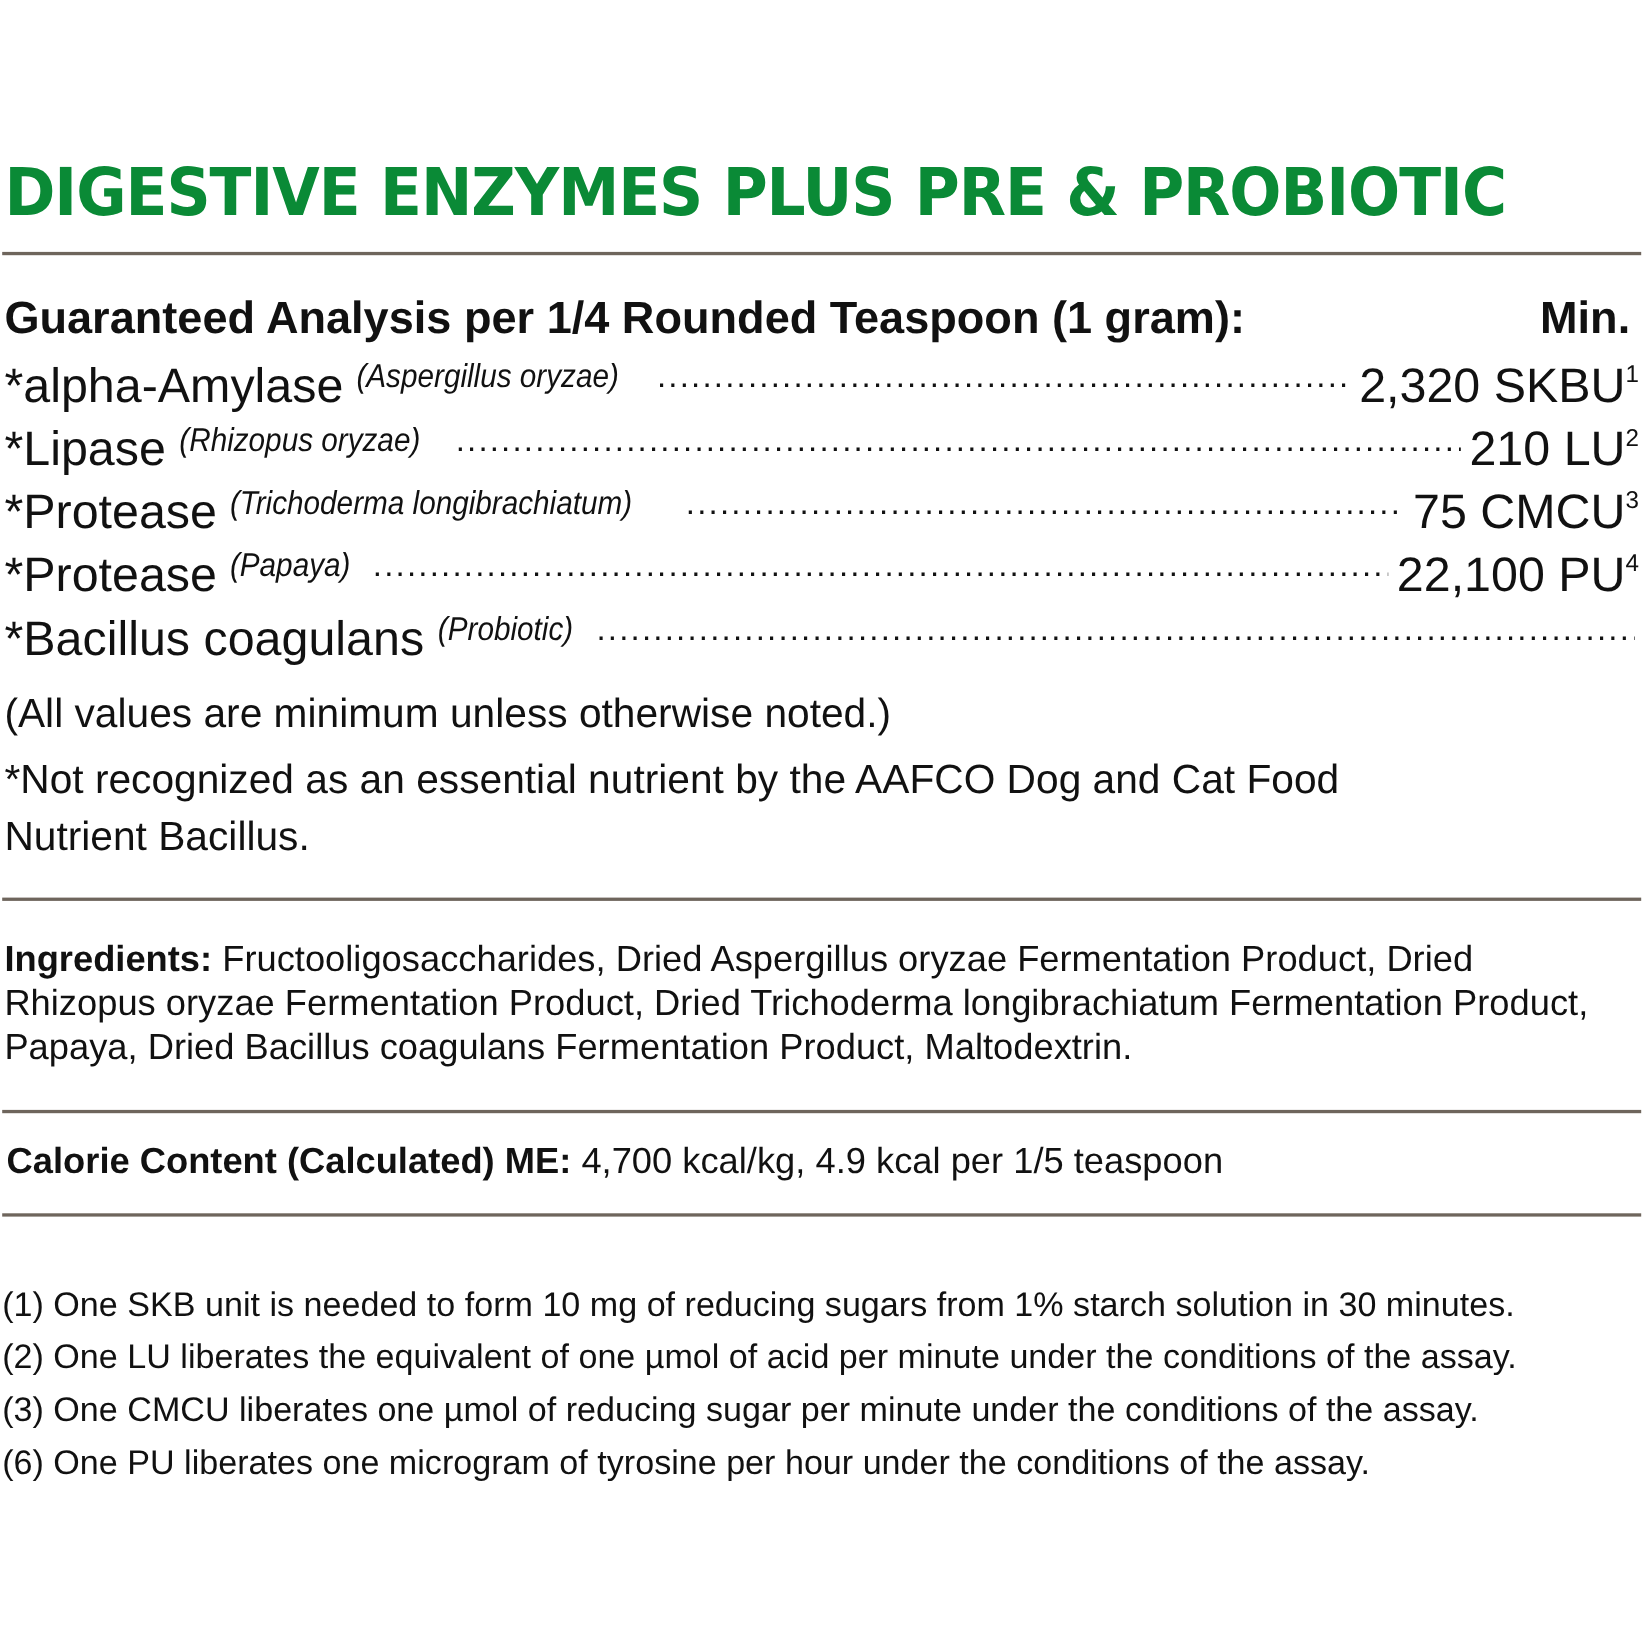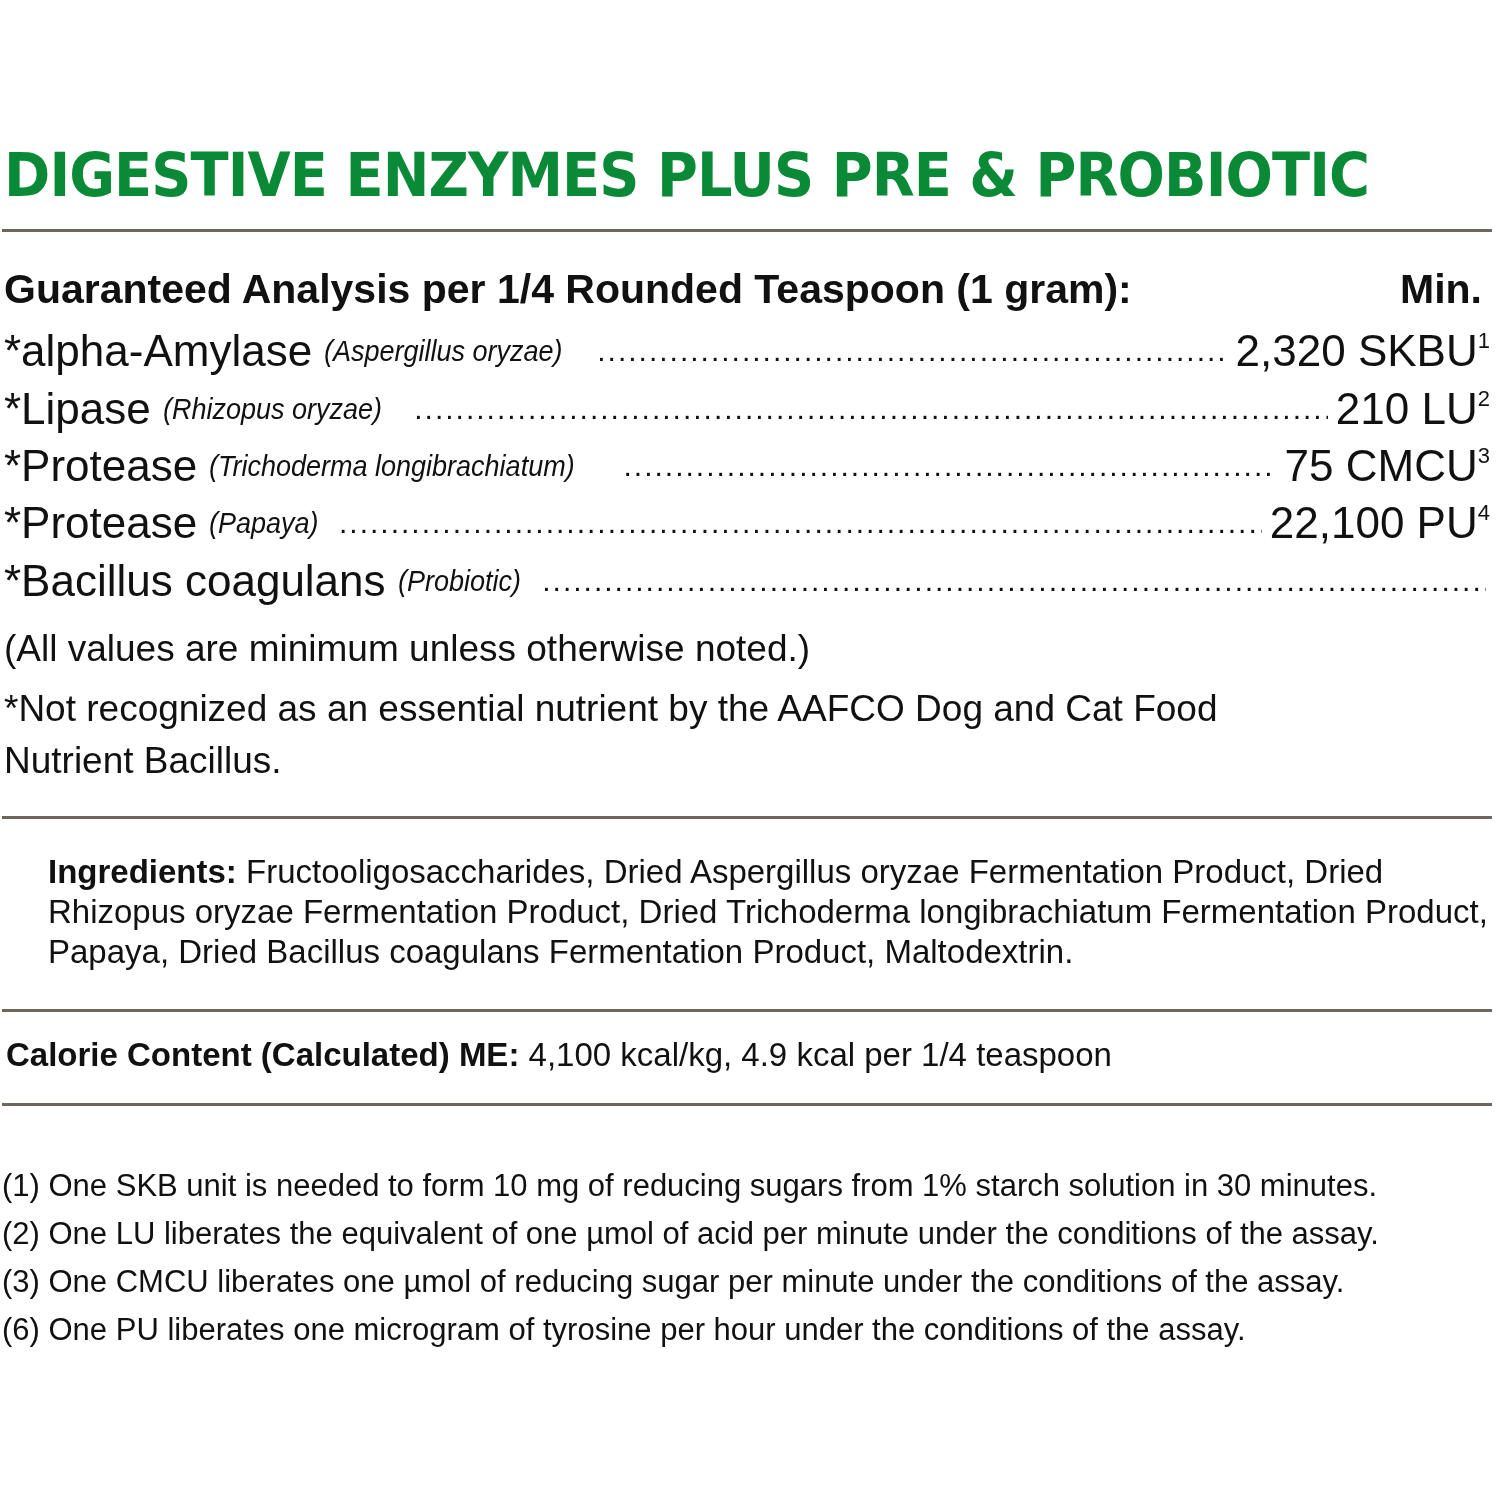--- a/index.html
+++ b/index.html
@@ -3,27 +3,27 @@
 <meta charset="utf-8">
 <style>
   html, body { margin: 0; padding: 0; background: #ffffff; }
   body { width: 1500px; height: 1500px; position: relative; overflow: hidden;
          font-family: "Liberation Sans", sans-serif; color: #111; }
   .title { position: absolute; left: 4px; top: 140px; font-size: 60px; font-weight: bold;
            color: #0a8a36; letter-spacing: -1px; white-space: nowrap; font-family: "DejaVu Sans", sans-serif; transform: scaleX(0.93); transform-origin: left; }
   .rule { position: absolute; left: 2px; width: 1490px; height: 3px; background: #6e655c; }
   .ga-head { position: absolute; left: 4px; top: 266px; width: 1478px; font-size: 41px; font-weight: bold;
              display: flex; justify-content: space-between; white-space: nowrap; }
-  .row { position: absolute; left: 4px; width: 1486px; font-size: 44px; display: flex; align-items: center; white-space: nowrap; }
+  .row { position: absolute; left: 4px; width: 1486px; font-size: 44px; display: flex; align-items: flex-start; white-space: nowrap; }
   .row .src { font-style: italic; font-size: 30px; margin-left: 12px; transform: scaleX(0.9); transform-origin: left; display: inline-block; }
   .row .dots { flex: 1; overflow: hidden; font-size: 30px; letter-spacing: 2px; margin: 0 8px; }
   .row .dots::before { content: "......................................................................................................................................................"; }
   .row .val sup { font-size: 22px; vertical-align: 18px; }
   .note { position: absolute; left: 4px; font-size: 37px; white-space: nowrap; }
-  .ingredients { position: absolute; left: 4px; top: 852px; width: 1440px; font-size: 33px; line-height: 40px; margin-left: 44px; }
+  .ingredients { position: absolute; left: 4px; top: 852px; width: 1440px; font-size: 33px; line-height: 40px; }
   .calorie { position: absolute; left: 6px; top: 1036px; font-size: 33px; white-space: nowrap; }
   .fn { position: absolute; left: 2px; font-size: 31px; white-space: nowrap; }
   b { font-weight: bold; }
 </style>
 </head>
 <body>
 
 <div class="title">DIGESTIVE ENZYMES PLUS PRE &amp; PROBIOTIC</div>
 <div class="rule" style="top:229px"></div>
 
@@ -68,21 +68,21 @@
 
 <div class="rule" style="top:816px"></div>
 
 <div class="ingredients">
   <b>Ingredients:</b><span> Fructooligosaccharides, Dried Aspergillus oryzae Fermentation Product, Dried Rhizopus oryzae Fermentation Product, Dried Trichoderma longibrachiatum Fermentation Product, Papaya, Dried Bacillus coagulans Fermentation Product, Maltodextrin.</span>
 </div>
 
 <div class="rule" style="top:1009px"></div>
 
 <div class="calorie">
-  <b>Calorie Content (Calculated) ME:</b><span> 4,100 kcal/kg, 4.9 kcal per 1/4 teaspoon</span>
+  <b>Calorie Content (Calculated) ME:</b><span> 4,700 kcal/kg, 4.9 kcal per 1/5 teaspoon</span>
 </div>
 
 <div class="rule" style="top:1103px"></div>
 
 <div class="fn" style="top:1168px">(1) One SKB unit is needed to form 10 mg of reducing sugars from 1% starch solution in 30 minutes.</div>
 <div class="fn" style="top:1216px">(2) One LU liberates the equivalent of one µmol of acid per minute under the conditions of the assay.</div>
 <div class="fn" style="top:1264px">(3) One CMCU liberates one µmol of reducing sugar per minute under the conditions of the assay.</div>
 <div class="fn" style="top:1312px">(6) One PU liberates one microgram of tyrosine per hour under the conditions of the assay.</div>
 
 </body></html>

